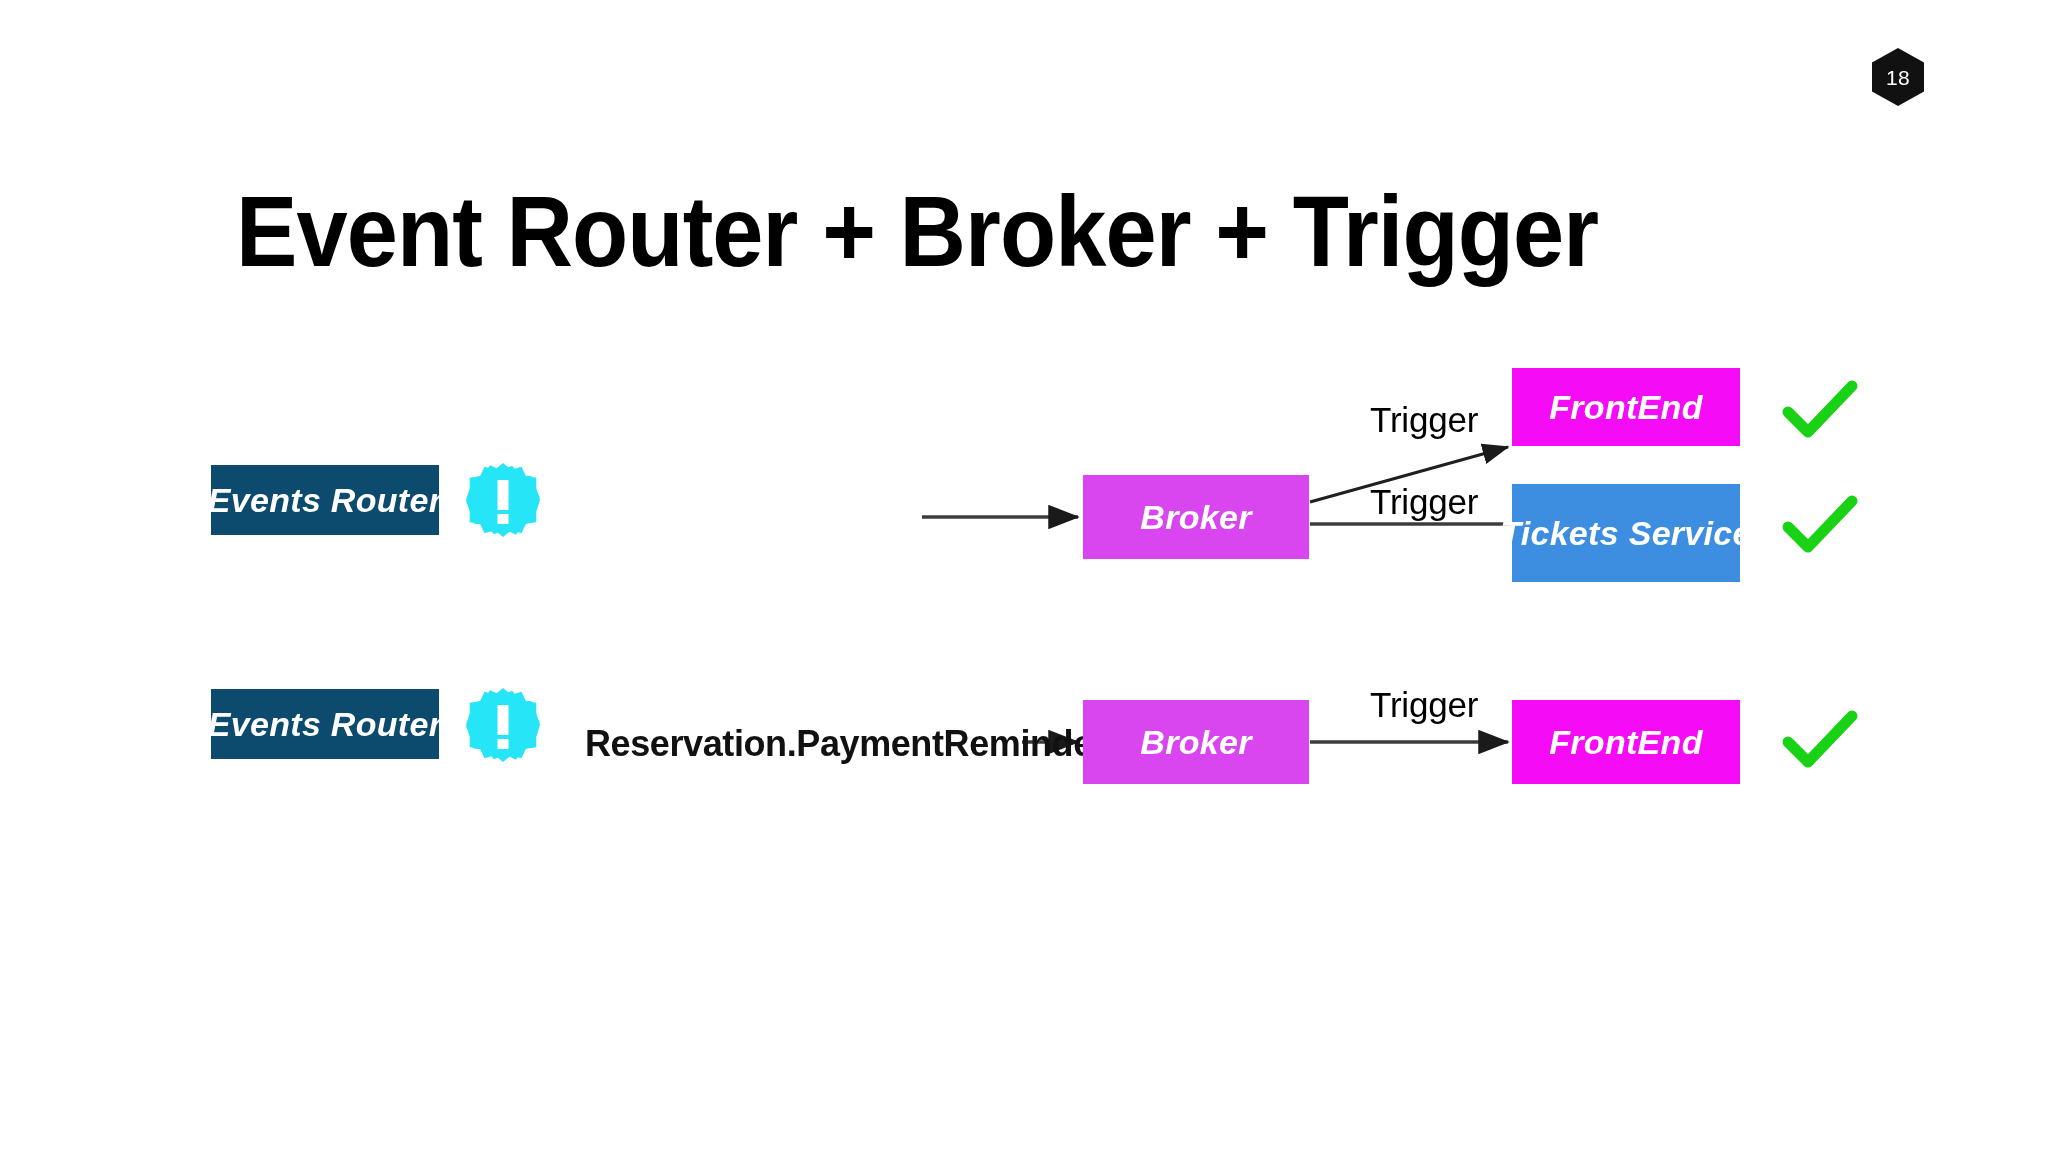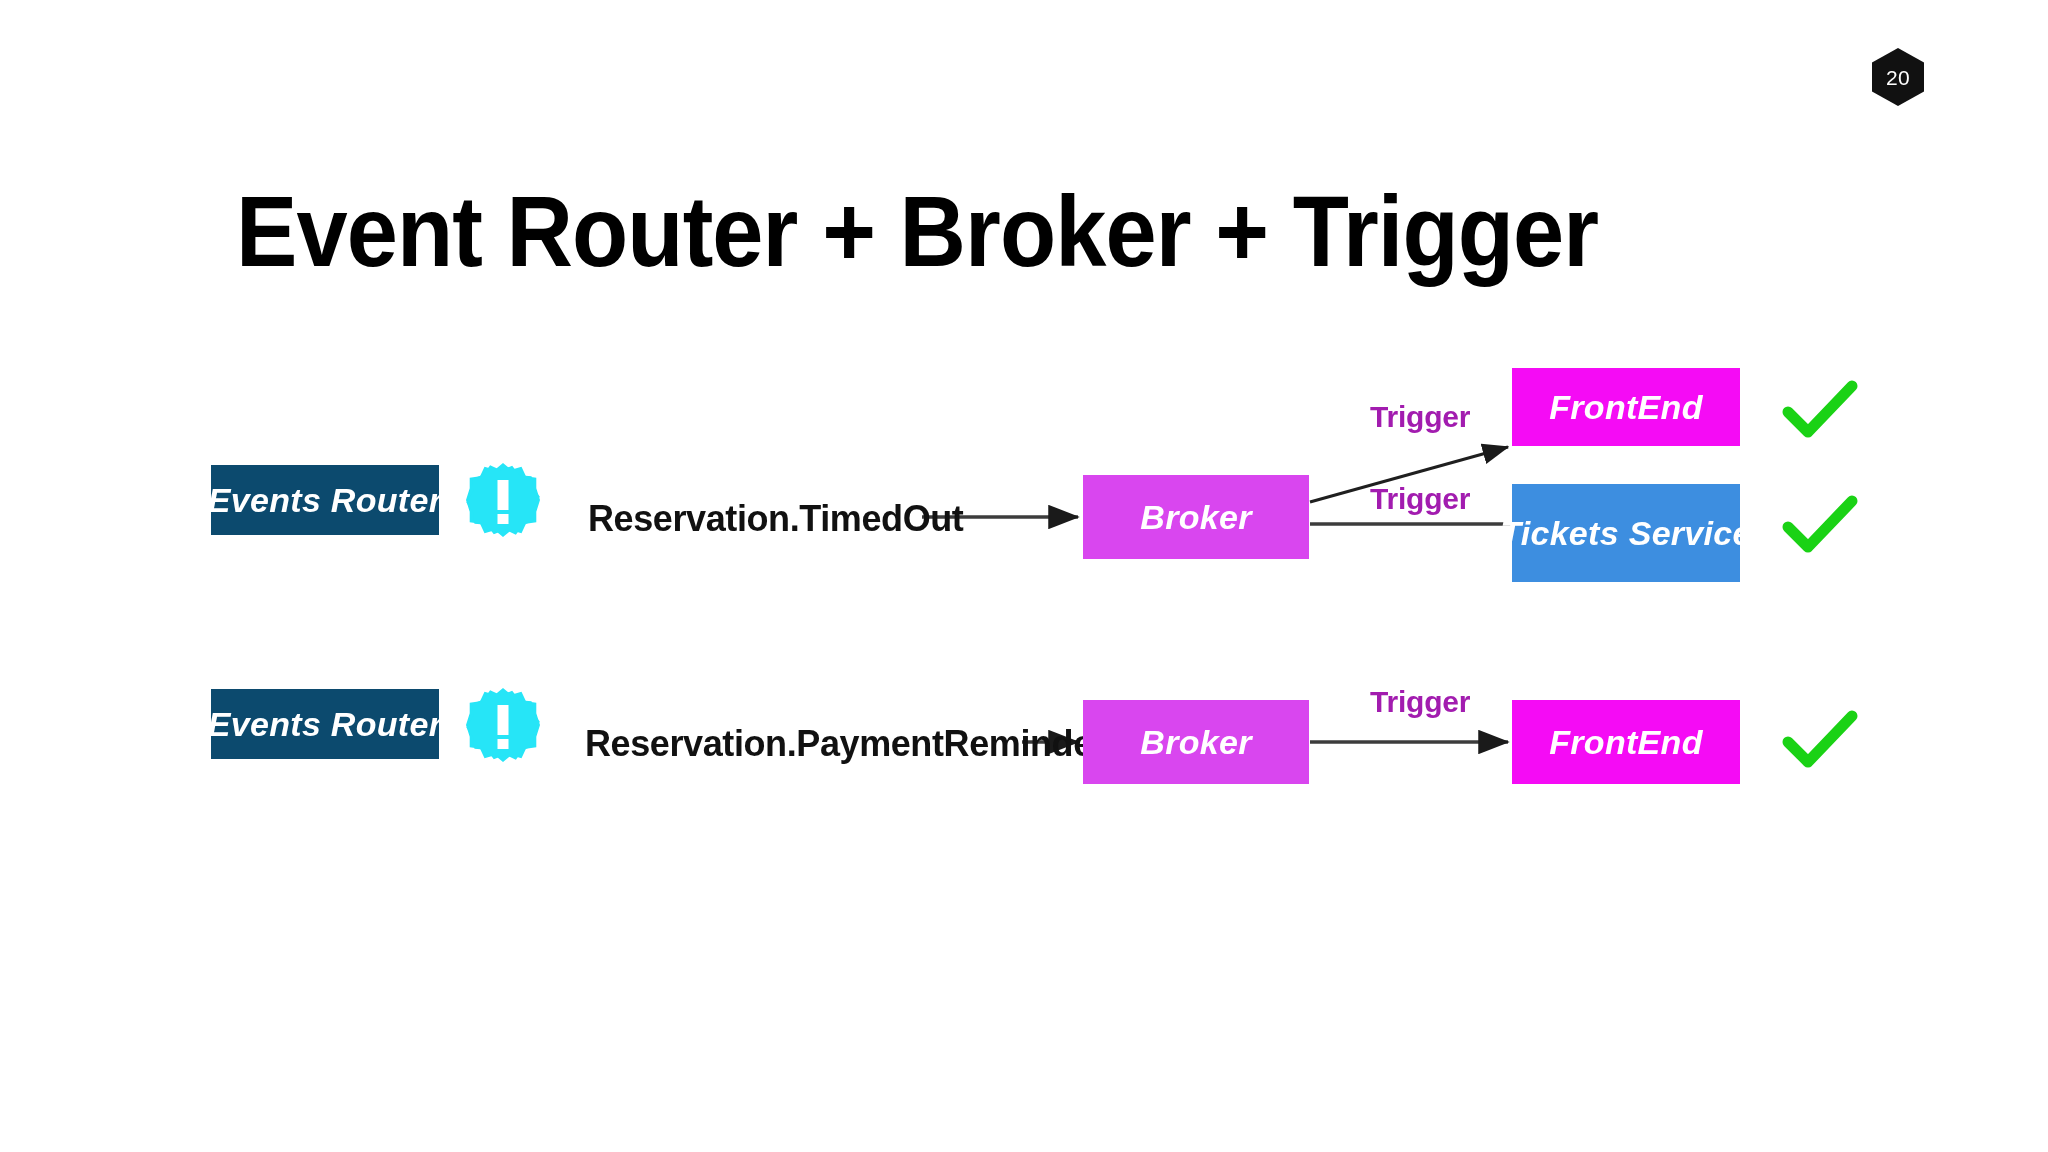--- a/index.html
+++ b/index.html
@@ -88,23 +88,23 @@
     letter-spacing: 0.3px;
     white-space: nowrap;
   }
   .node-router { background: #0c4a6e; }
   .node-broker { background: #d946ef; }
   .node-frontend { background: #F50BF5; }
   .node-tickets { background: #3D8EE0; }
 
   .edge-label {
     position: absolute;
-    color: #a21caf;
-    font-weight: bold;
-    font-size: 30px;
+    color: #000000;
+    font-weight: normal;
+    font-size: 35px;
     white-space: nowrap;
     letter-spacing: -0.2px;
   }
   .event-label {
     position: absolute;
     color: #111111;
     font-weight: bold;
     font-size: 36px;
     white-space: nowrap;
     letter-spacing: -0.4px;
@@ -162,21 +162,21 @@
     height: 80px;
   }
 </style>
 </head>
 <body>
 
 <div id="slide">
 
   <div class="page-badge">
     <div class="hex"></div>
-    <span class="num">20</span>
+    <span class="num">18</span>
   </div>
 
   <div class="slide-title">Event Router + Broker + Trigger</div>
 
   <div class="diagram">
 
     <svg class="svg-layer" viewBox="0 0 2048 1152">
       <defs>
         <marker id="arrowhead" markerWidth="9" markerHeight="7" refX="8.5" refY="3.5" orient="auto">
           <polygon points="0 0, 9 3.5, 0 7" fill="#1a1a1a"></polygon>
@@ -198,21 +198,20 @@
       <span>Events Router</span>
     </div>
 
     <div class="alert-badge" style="left:466px; top:463px;">
       <div class="burst"></div>
       <div class="burst2"></div>
       <div class="bang-bar"></div>
       <div class="bang-dot"></div>
     </div>
 
-    <div class="event-label" style="left:588px; top:498px;">Reservation.TimedOut</div>
 
     <div class="node node-broker" style="left:1083px; top:475px; width:226px; height:84px;">
       <span>Broker</span>
     </div>
 
     <div class="edge-label" style="left:1370px; top:400px;">Trigger</div>
 
     <div class="edge-label" style="left:1370px; top:482px;">Trigger</div>
 
     <div class="node node-frontend" style="left:1512px; top:368px; width:228px; height:78px;">

